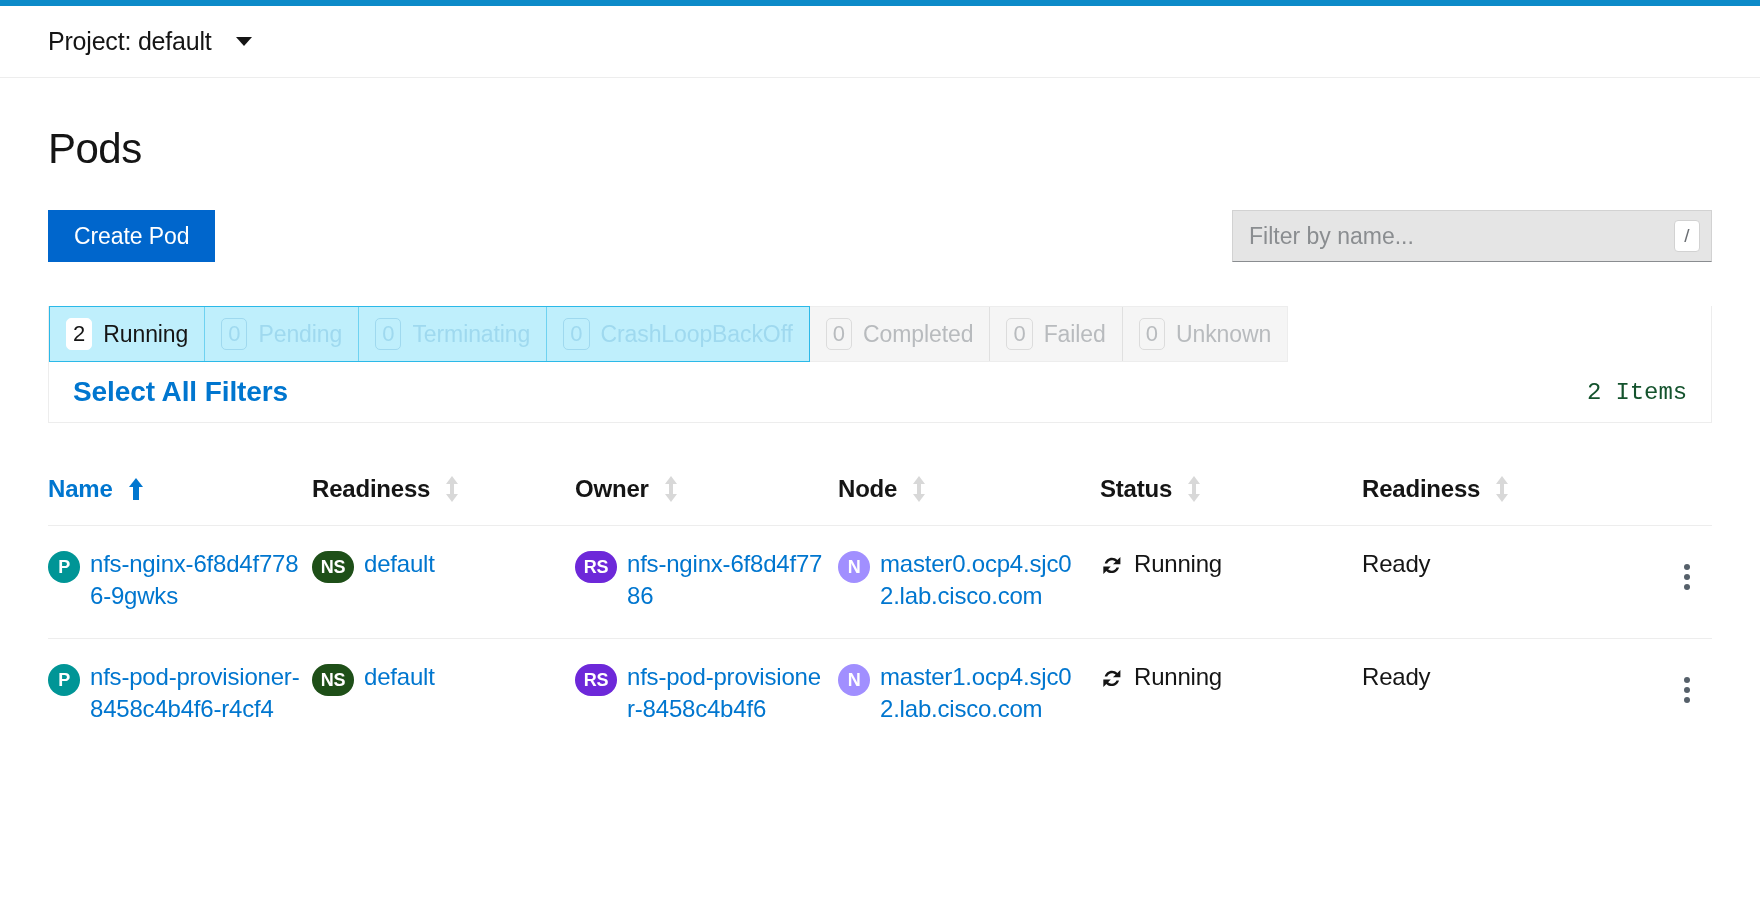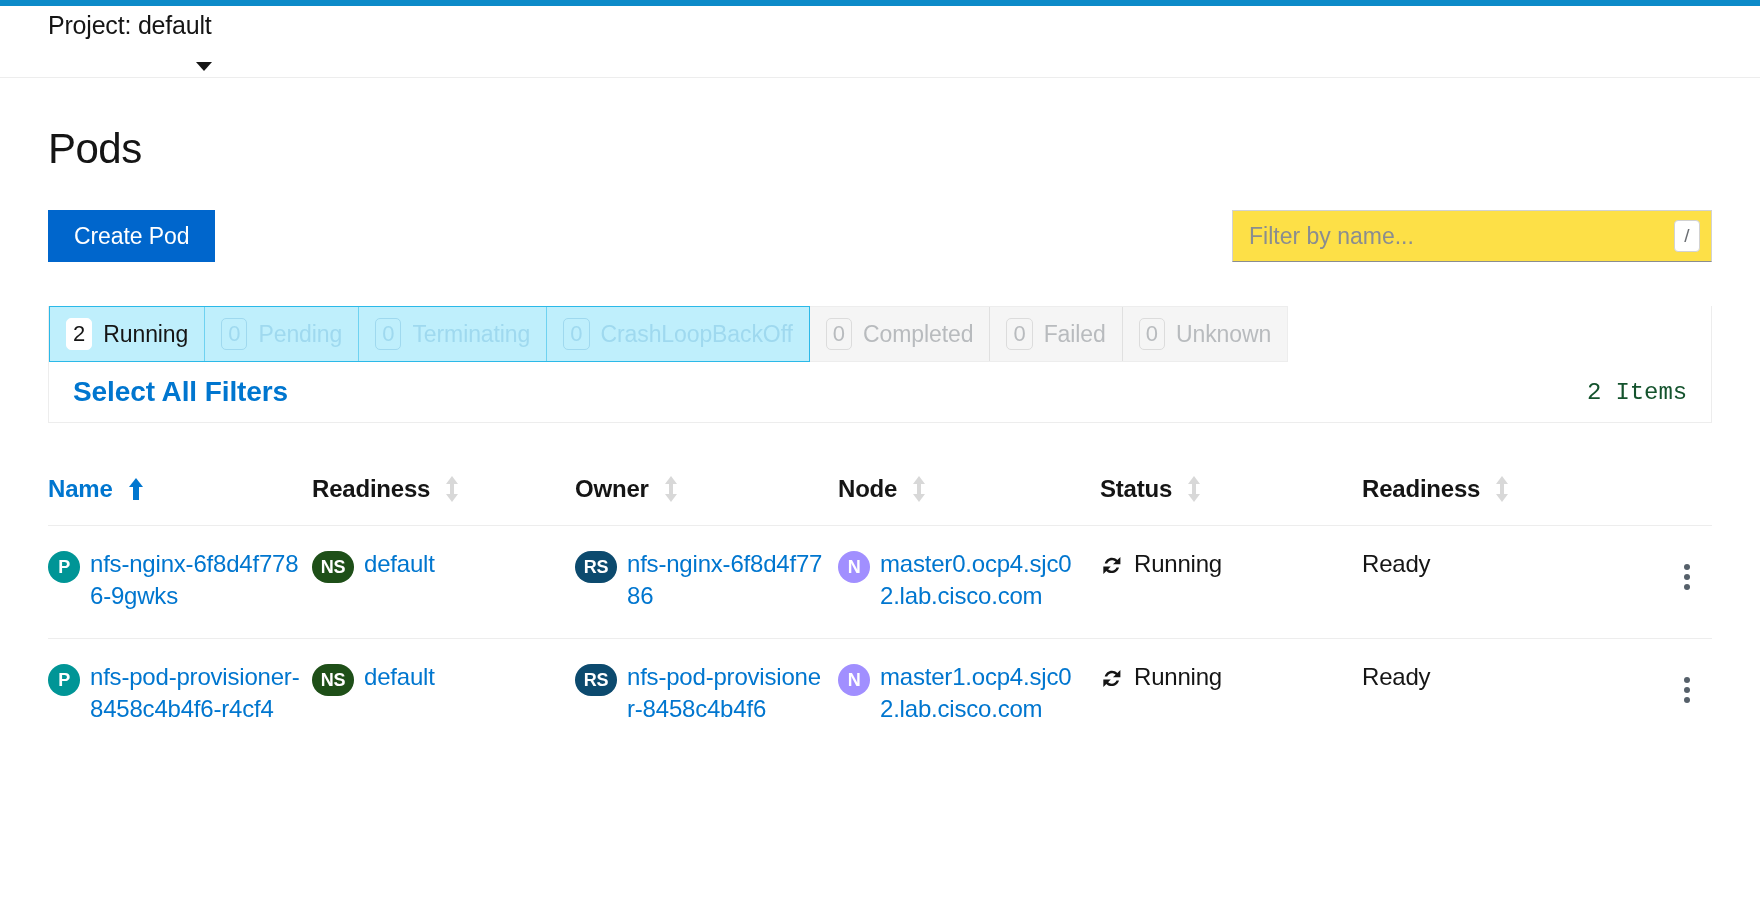--- a/index.html
+++ b/index.html
@@ -28,28 +28,27 @@
   .project-bar {
     height: 72px;
     border-bottom: 1px solid #ededed;
     display: flex;
     align-items: center;
     padding-left: 48px;
     box-sizing: border-box;
   }
   .project-toggle {
     display: flex;
-    align-items: flex-end;
+    align-items: center;
     gap: 24px;
     cursor: pointer;
     background: none;
     border: none;
     padding: 0;
     font-family: inherit;
-    flex-direction: column;
   }
   .project-toggle .label {
     font-size: 25px;
     color: #151515;
     letter-spacing: -0.2px;
     line-height: 1;
   }
   .caret-down {
     width: 0;
     height: 0;
@@ -98,21 +97,21 @@
     position: relative;
     width: 480px;
     height: 52px;
   }
   .filter-input {
     width: 100%;
     height: 52px;
     box-sizing: border-box;
     border: 1px solid #d2d2d2;
     border-bottom-color: #8a8d90;
-    background: #fde047;
+    background: #e5e5e5;
     font-size: 23px;
     font-family: inherit;
     color: #151515;
     padding: 0 56px 0 16px;
     outline: none;
     border-radius: 0;
   }
   .filter-input::placeholder {
     color: #8a8d90;
     opacity: 1;
@@ -330,21 +329,21 @@
     justify-content: center;
     margin-top: 3px;
     letter-spacing: -0.3px;
   }
   .res-badge.wide {
     width: 42px;
     border-radius: 16px;
   }
   .res-badge.pod { background: #009596; }
   .res-badge.ns  { background: #1e4f18; }
-  .res-badge.rs  { background: #0c4a6e; }
+  .res-badge.rs  { background: #6d28d9; }
   .res-badge.node{ background: #a18fff; }
   .res-link {
     color: #0076cf;
     text-decoration: none;
     line-height: 1.33;
     cursor: pointer;
     word-break: break-all;
   }
   .plain-text {
     color: #151515;

